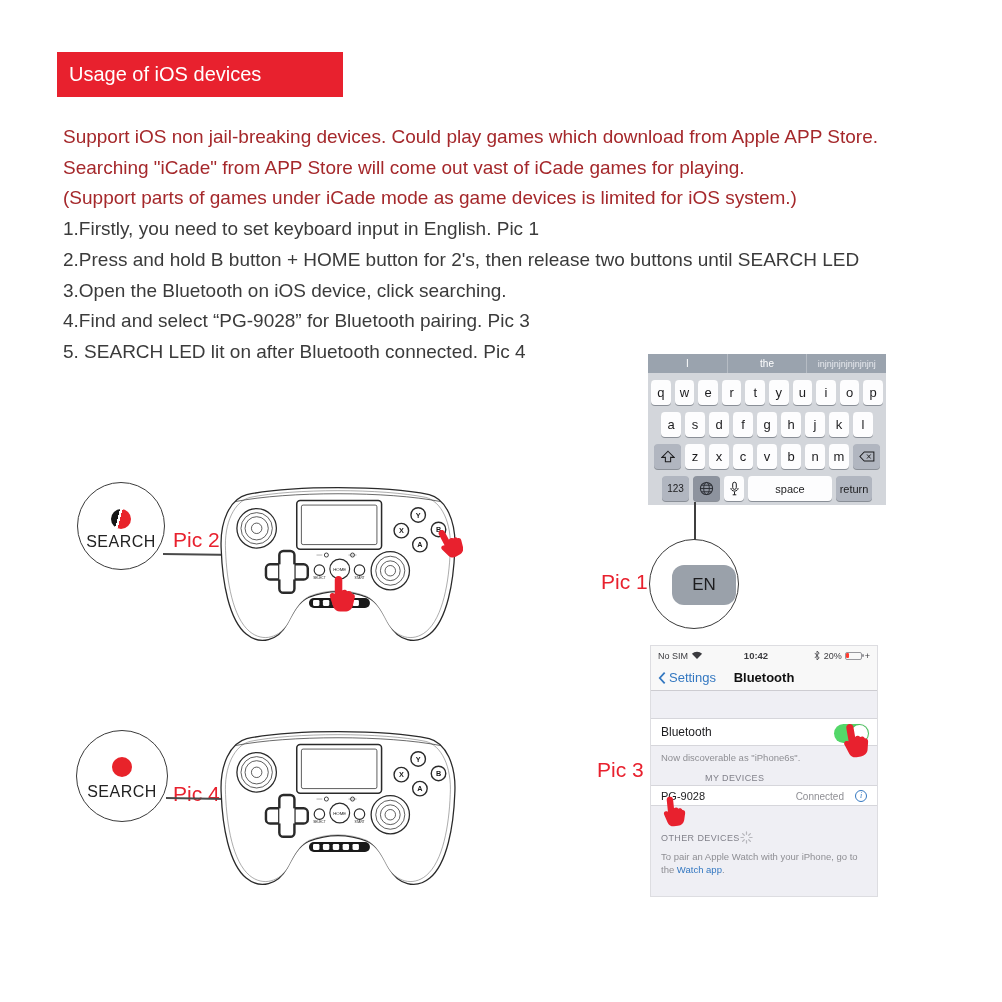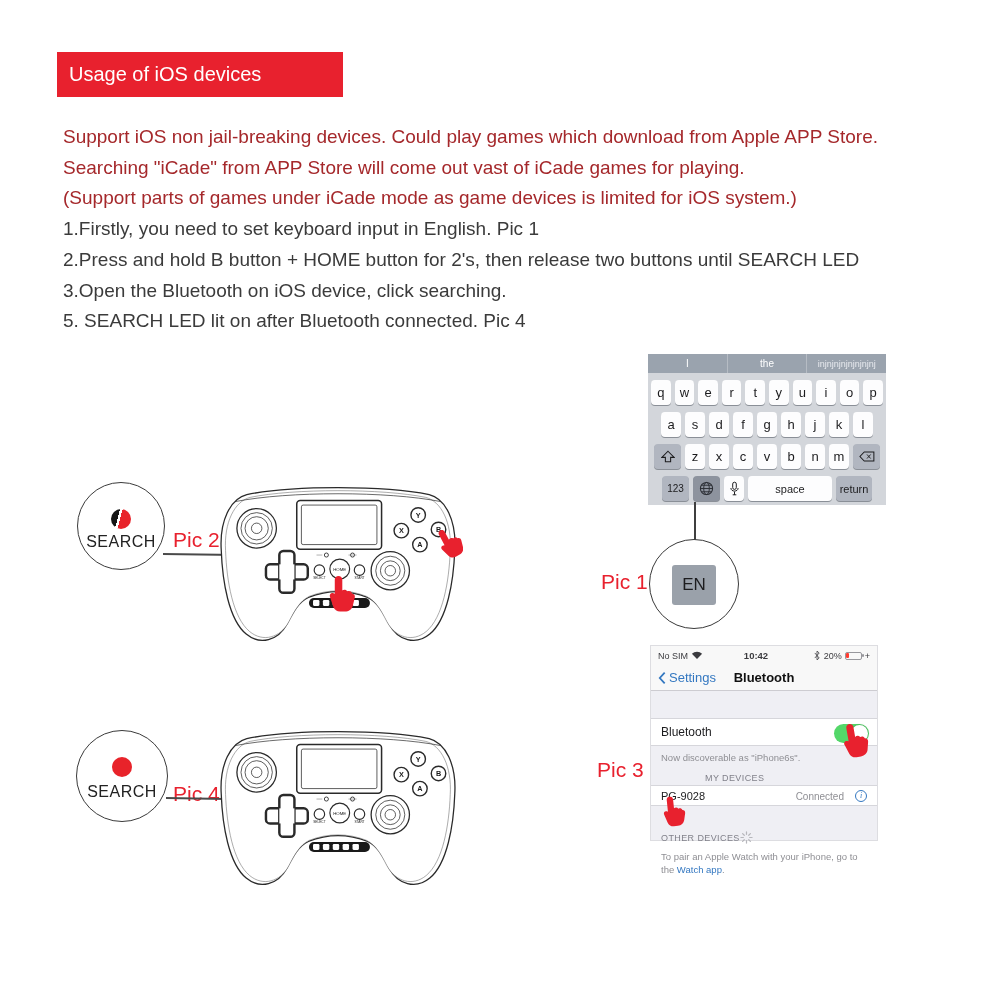--- a/index.html
+++ b/index.html
@@ -35,32 +35,32 @@
   
   .vline { position:absolute; background:#3f3f3f; }
   .hline { position:absolute; background:#4a4a4a; transform-origin:left center; }
 
   
   .pic-label { position:absolute; color:#e8212e; font-size:21px; white-space:nowrap; }
 
   
   .en-circle { position:absolute; left:649px; top:539px; width:90px; height:90px; border:1.5px solid #3a3a3a;
     border-radius:50%; background:#fff; }
-  .en-key { position:absolute; left:22px; top:25px; width:44px; height:40px; background:#9aa1aa; border-radius:3px;
+  .en-key { position:absolute; left:22px; top:25px; width:64px; height:40px; background:#9aa1aa; border-radius:12px;
     color:#1d1d1f; font-size:17px; display:flex; align-items:center; justify-content:center; }
 
   
   .search-circle { position:absolute; border:1.5px solid #3a3a3a; border-radius:50%; background:#fff; }
   .led { position:absolute; left:50%; transform:translateX(-50%); border-radius:50%; width:20px; height:20px; }
   .led-half { background:linear-gradient(105deg,#151515 0 36%,#ffffff 36% 46%,#e8232a 46% 100%); }
   .led-solid { background:#e8232a; }
   .search-text { position:absolute; left:0; right:0; text-align:center; color:#222; font-size:16px; letter-spacing:.5px; }
 
   
-  .bt { position:absolute; left:650px; top:645px; width:228px; height:196px; background:#efeff4;
+  .bt { position:absolute; left:650px; top:645px; width:228px; height:252px; background:#efeff4;
     border:1px solid #dddde1; font-family:"Liberation Sans", sans-serif; }
   .bt-status { height:19px; background:#f8f8f8; display:flex; align-items:center; padding:0 7px; font-size:9px; color:#3b3b3f; }
   .bt-status .mid { position:absolute; left:0; right:16px; text-align:center; font-weight:bold; font-size:9.5px; }
   .bt-status .right { margin-left:auto; display:flex; align-items:center; gap:3px; position:relative; }
   .bt-nav { position:relative; height:26px; background:#f8f8f8; border-bottom:1px solid #cdccd1; display:flex; align-items:center; }
   .bt-back { display:flex; align-items:center; gap:3px; color:#3478c1; font-size:13px; padding-left:7px; position:relative; z-index:2; }
   .bt-title { position:absolute; left:0; right:0; text-align:center; font-size:13px; font-weight:bold; color:#111; }
   .bt-spacer { height:27px; }
   .bt-row { position:relative; height:28px; background:#fff; border-top:1px solid #d6d6db; border-bottom:1px solid #d6d6db;
     display:flex; align-items:center; padding:0 10px; font-size:12px; color:#1c1c1e; }
@@ -100,20 +100,21 @@
   <div class="textcol">
     <div>
         <div class="intro-line">Support iOS non jail-breaking devices. Could play games which download from Apple APP Store.</div>
         <div class="intro-line">Searching "iCade" from APP Store will come out vast of iCade games for playing.</div>
         <div class="intro-line">(Support parts of games under iCade mode as game devices is limited for iOS system.)</div>
       </div>
     <div>
         <div class="step-line">1.Firstly, you need to set keyboard input in English. Pic 1</div>
         <div class="step-line">2.Press and hold B button + HOME button for 2's, then release two buttons until SEARCH LED</div>
         <div class="step-line">3.Open the Bluetooth on iOS device, click searching.</div>
+        <div class="step-line">4.Find and select “PG-9028” for Bluetooth pairing. Pic 3</div>
         <div class="step-line">5. SEARCH LED lit on after Bluetooth connected. Pic 4</div>
       </div>
   </div>
 
   <div class="kbd">
     <div class="kbd-sugg">
         <div class="sugg-cell">I</div>
         <div class="sugg-cell">the</div>
         <div class="sugg-cell">injnjnjnjnjnjnjnj</div>
       </div>

